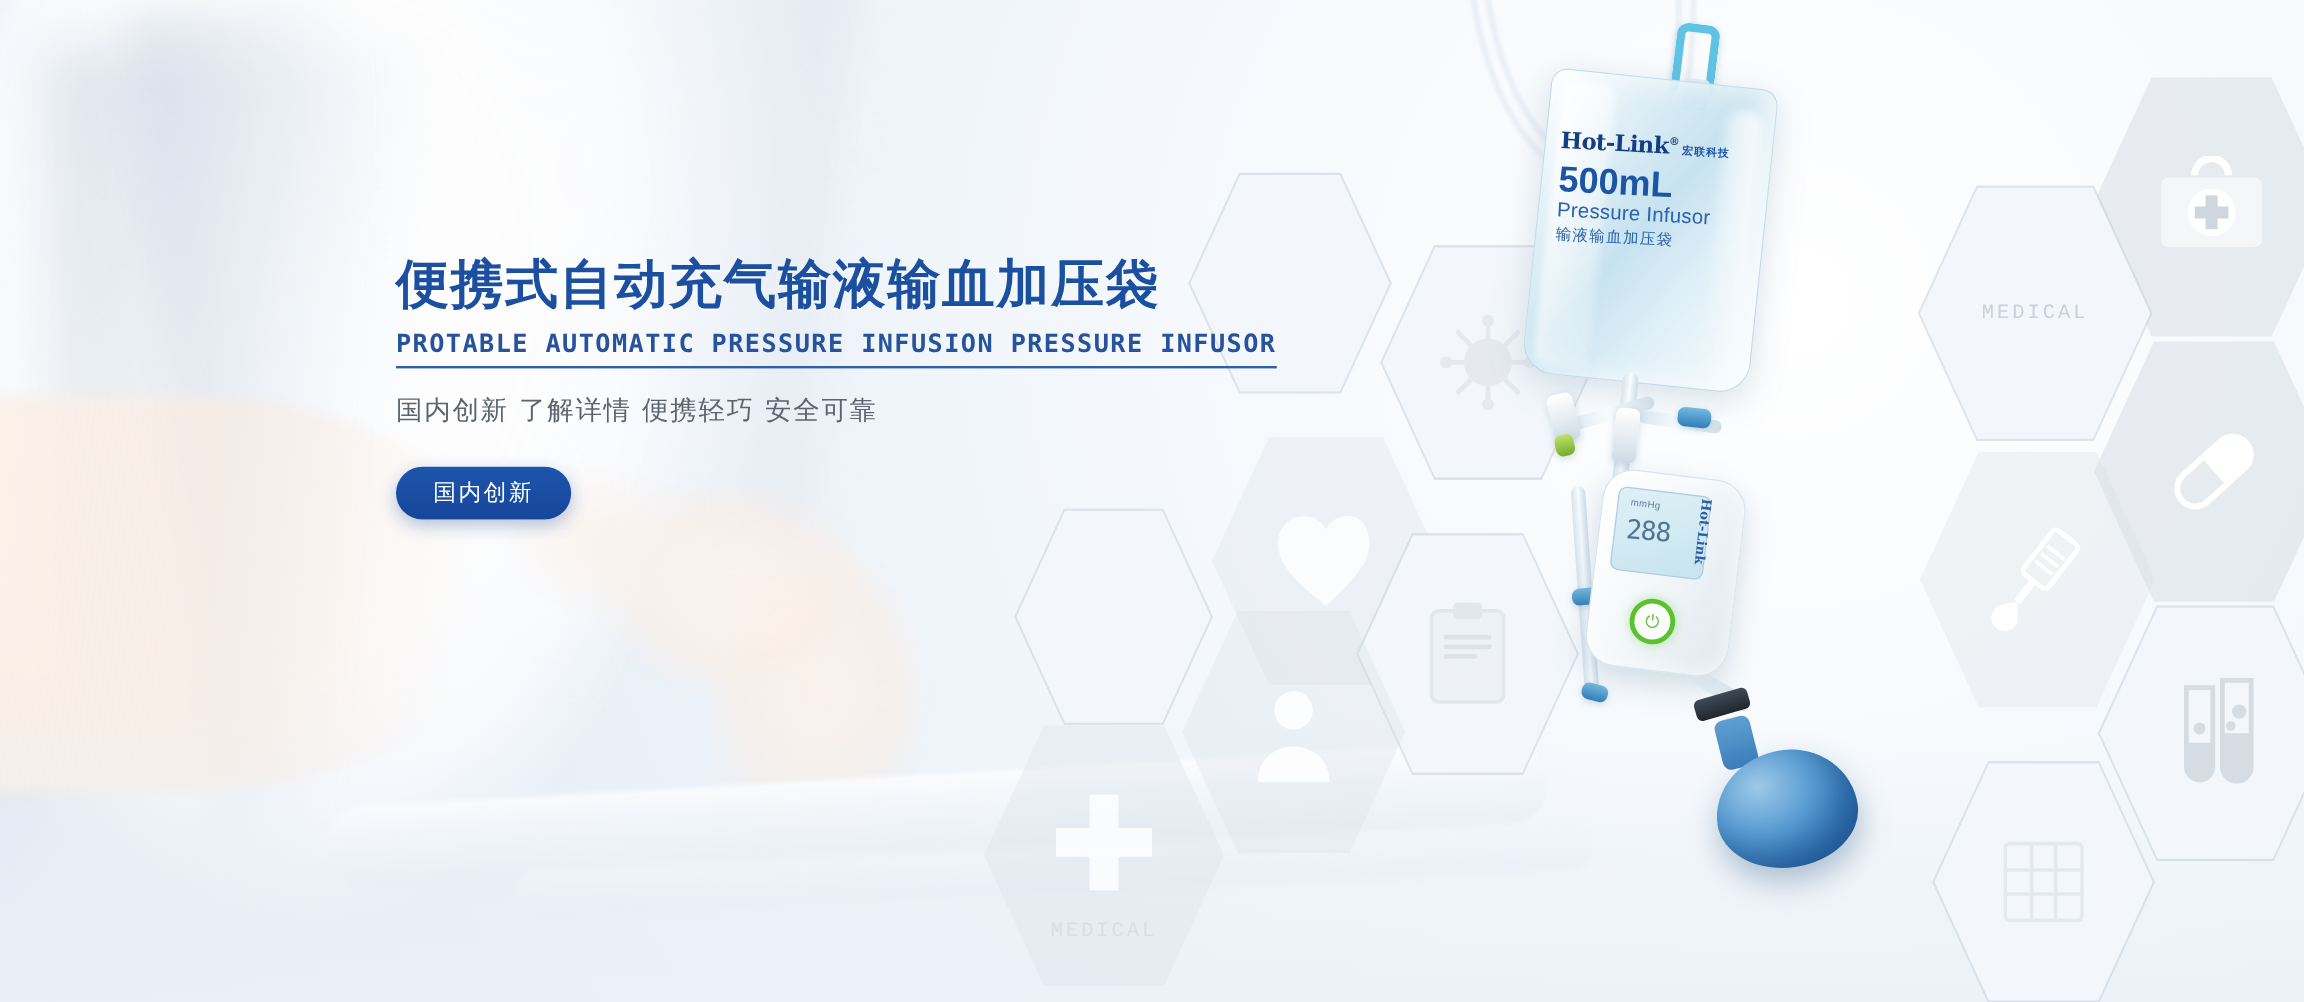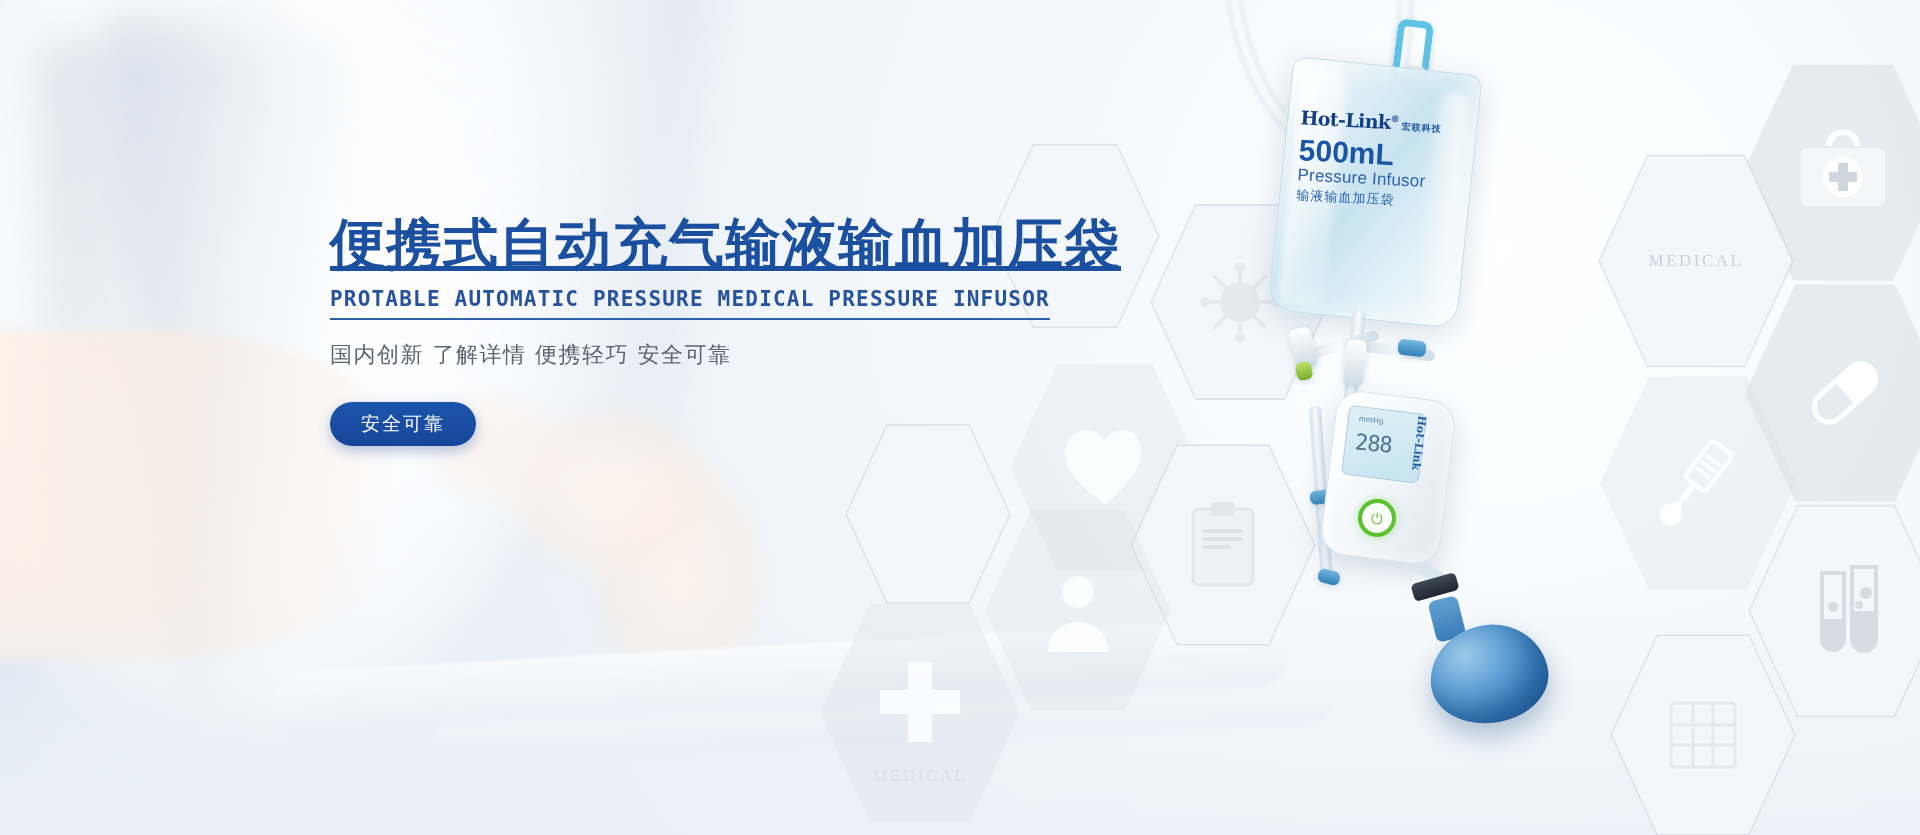--- a/index.html
+++ b/index.html
@@ -114,21 +114,21 @@
   .hex.outline::after {
     content:""; position:absolute; inset:2px;
     background:#f3f7fb;
     clip-path:polygon(25% 2%, 75% 2%, 100% 50%, 75% 98%, 25% 98%, 0% 50%);
   }
   .hex > .glyph { position:relative; z-index:2; }
   .hex-label {
     position:absolute; z-index:3;
     font-size:17px; letter-spacing:2.5px;
     color:rgba(186,196,209,.75);
-    font-family:Liberation Serif, serif;
+    font-family:Liberation Mono, monospace;
     text-align:right;
   }
   .hex svg { display:block; }
 
   
   .product { position:absolute; right:250px; top:10px; width:520px; height:825px; }
 
   .bag {
     position:absolute; left:130px; top:55px;
     width:190px; height:255px;
@@ -251,26 +251,25 @@
     width:46px; height:18px;
     background:linear-gradient(180deg,#3f4a55,#20262e);
     border-radius:5px;
     transform:rotate(-16deg);
   }
 
   
   .copy { position:absolute; left:330px; top:212px; width:720px; z-index:6; }
   .headline {
     font-family:"DejaVu Sans","Liberation Sans",sans-serif;
-    font-size:55px; font-weight:bold;
+    font-size:44px; font-weight:bold;
     color:#1b4fa0; letter-spacing:1.5px;
     line-height:1.18;
     text-shadow:0 1px 0 rgba(255,255,255,.6);
     white-space:nowrap;
-    text-decoration:underline;
   }
   .subhead {
     margin-top:10px;
     font-family:"DejaVu Sans Mono","Liberation Mono",monospace;
     font-size:21px; font-weight:bold; color:#27529c;
     letter-spacing:1.2px;
     padding-bottom:7px;
     border-bottom:2px solid #2f5fa8;
     display:inline-block;
     white-space:nowrap;
@@ -459,18 +458,18 @@
       </div>
     </div>
 
     <div class="bulb-clamp"></div>
     <div class="bulb-neck"></div>
     <div class="bulb"></div>
   </div>
 
   <div class="copy">
     <h1 class="headline">便携式自动充气输液输血加压袋</h1>
-    <div><span class="subhead">PROTABLE AUTOMATIC PRESSURE MEDICAL PRESSURE INFUSOR</span></div>
+    <div><span class="subhead">PROTABLE AUTOMATIC PRESSURE INFUSION PRESSURE INFUSOR</span></div>
     <p class="tagline">国内创新 了解详情 便携轻巧 安全可靠</p>
-    <button class="cta">安全可靠</button>
+    <button class="cta">国内创新</button>
   </div>
 
 </div>
 
 </body></html>

